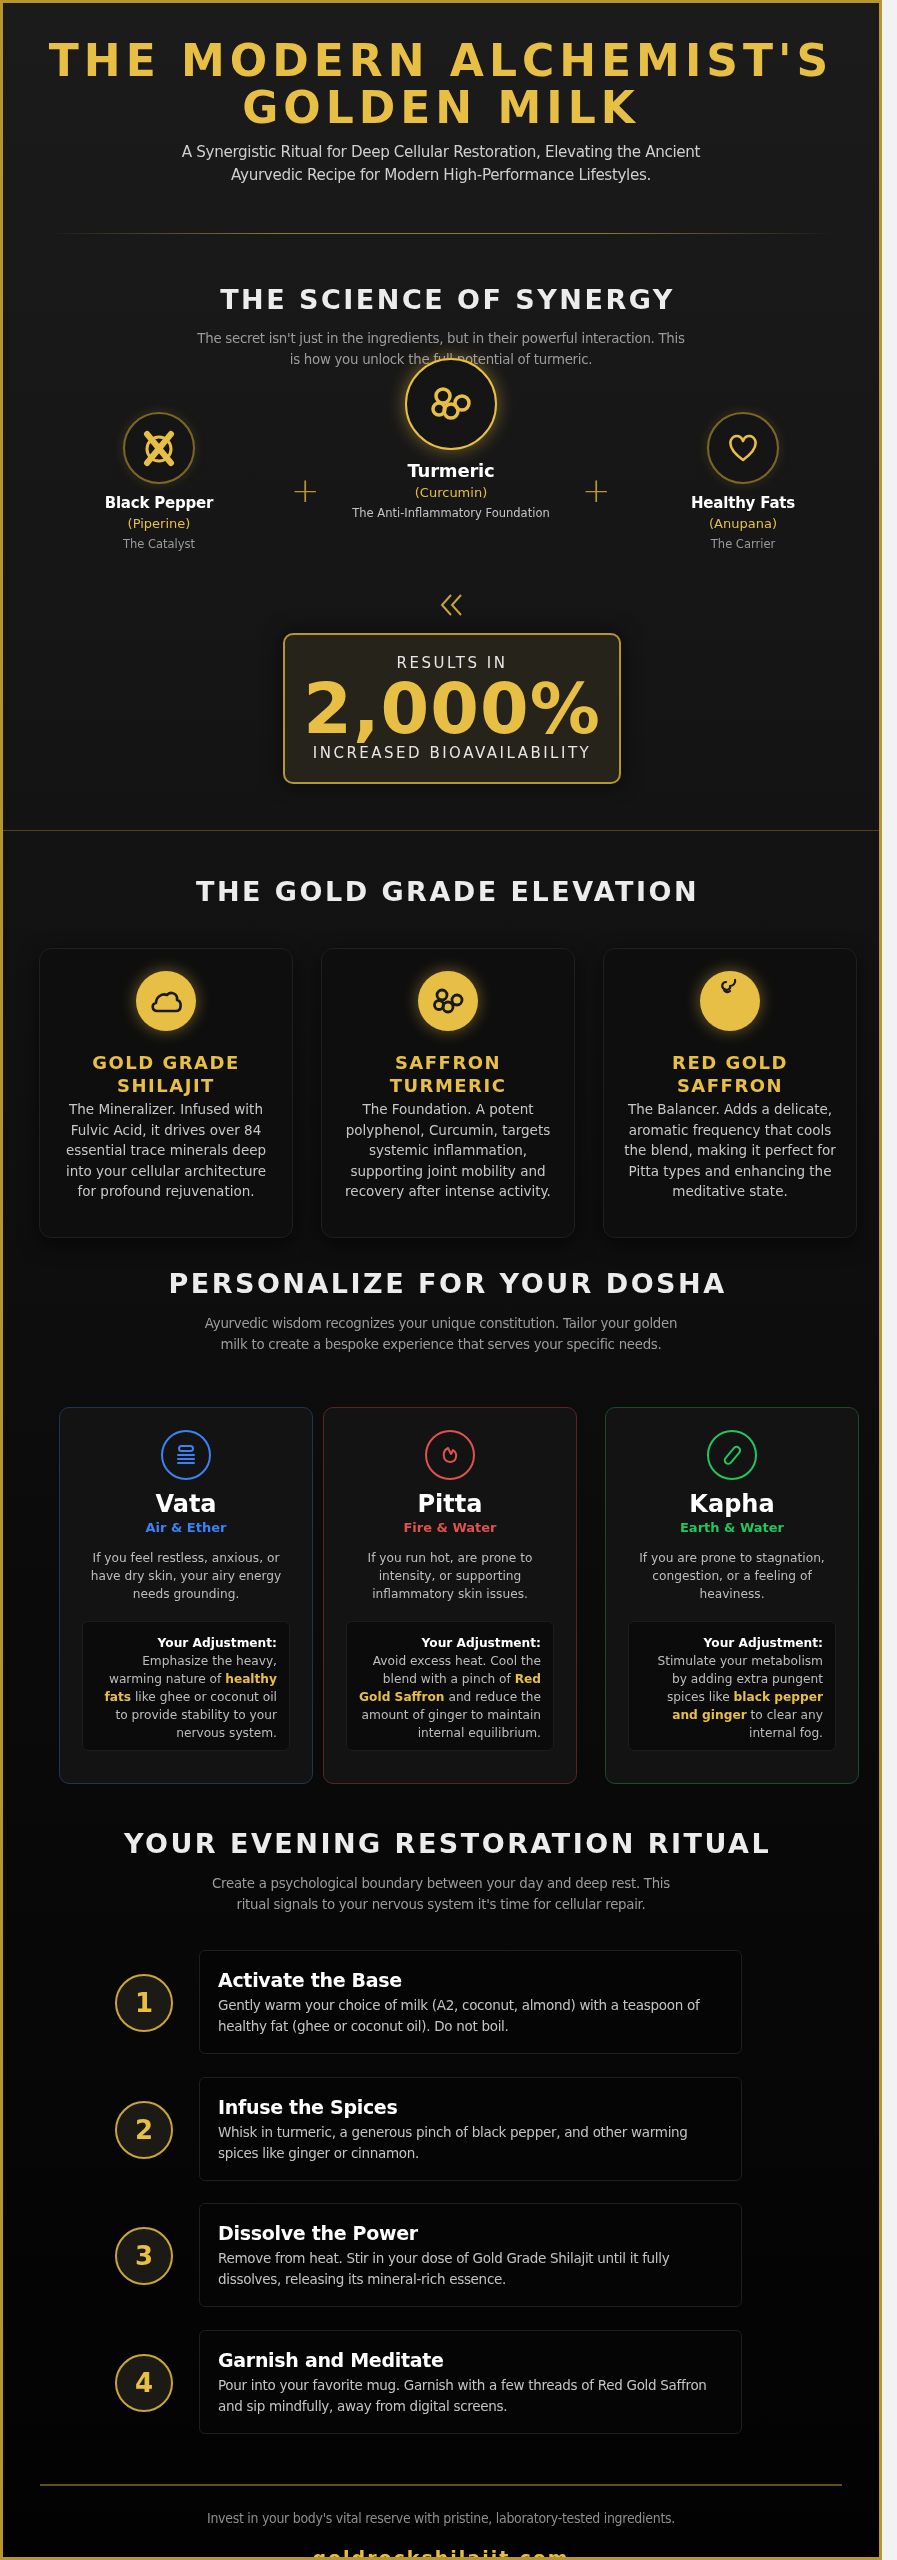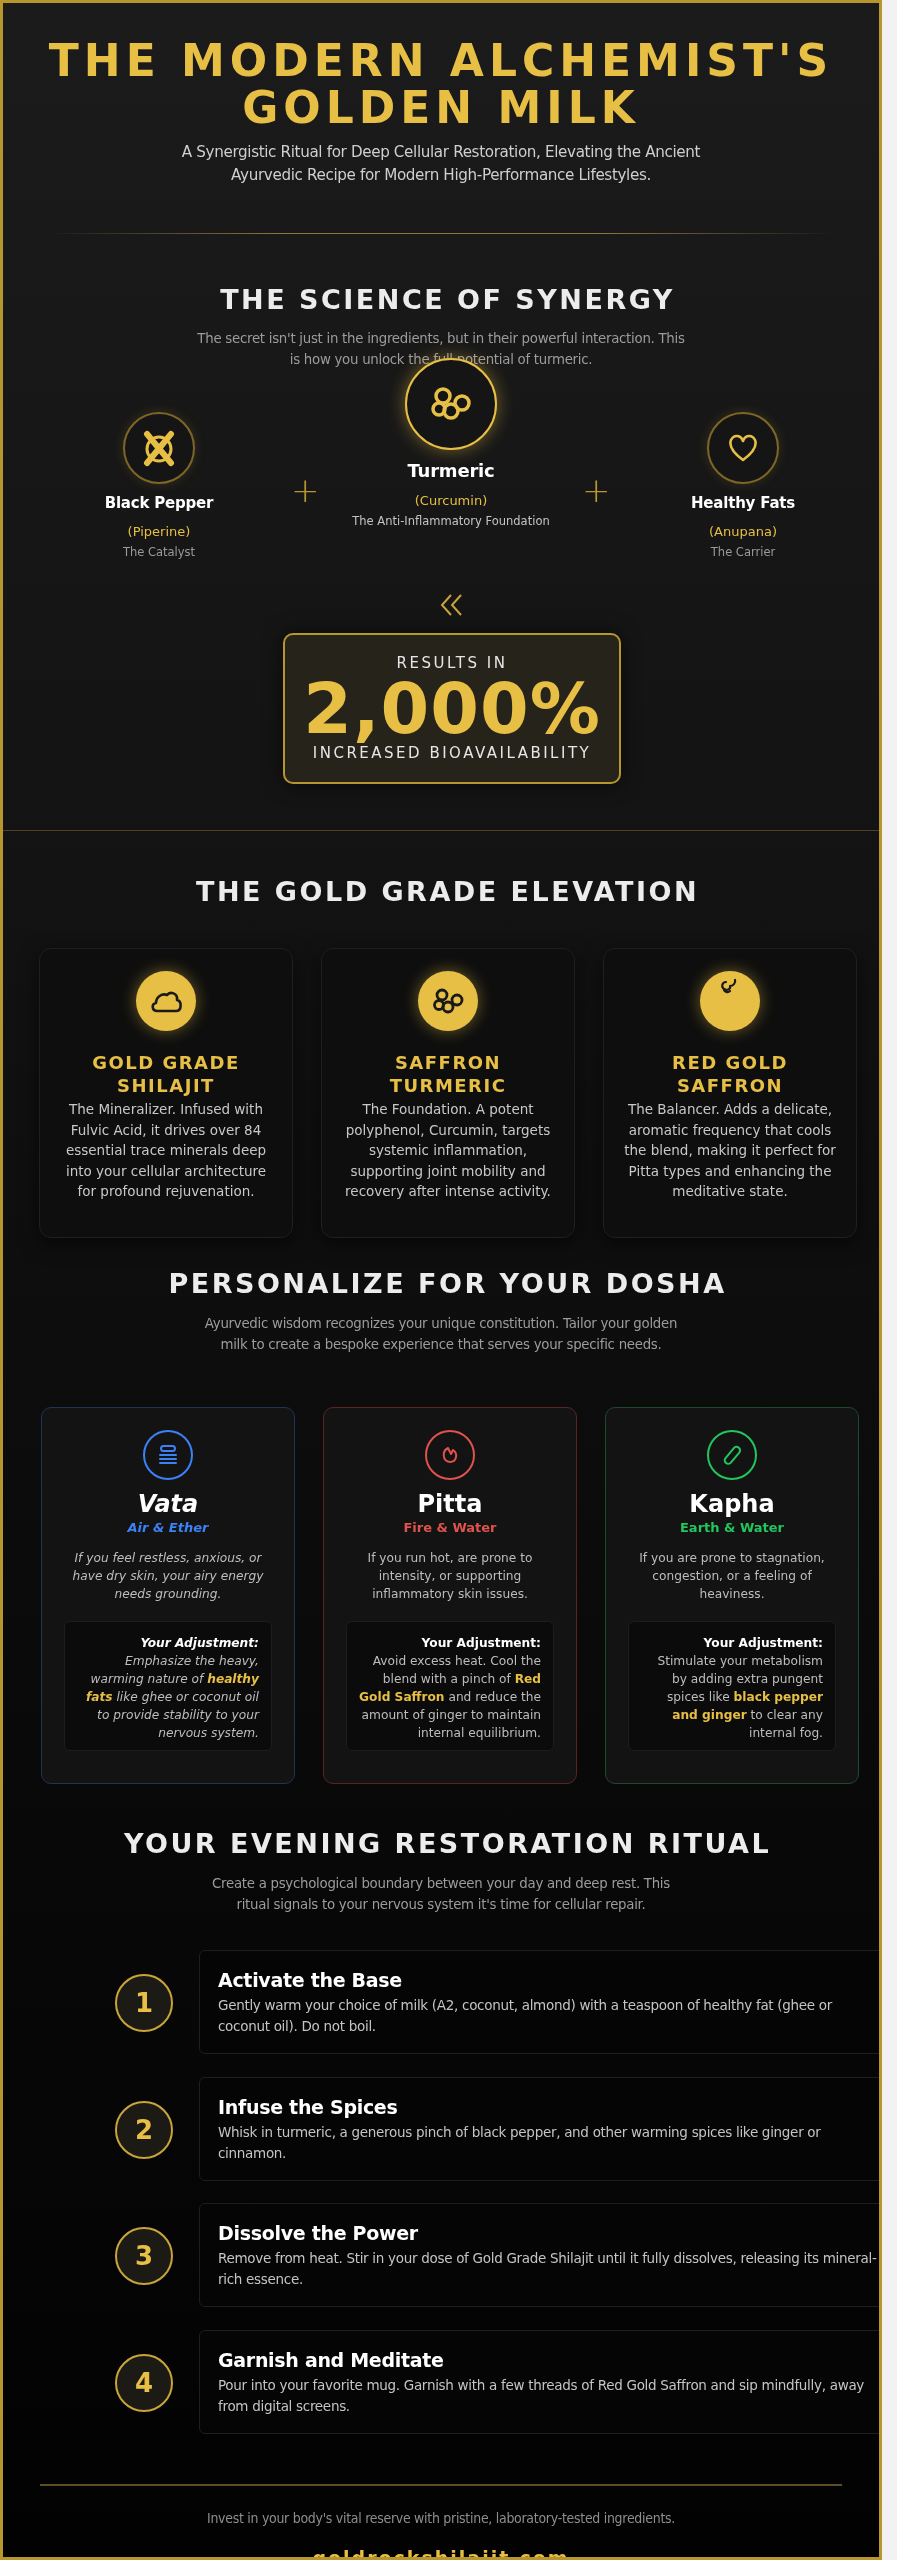--- a/index.html
+++ b/index.html
@@ -34,21 +34,21 @@
   
   .ing { position: absolute; text-align: center; width: 200px; }
   .ing-circle {
     margin: 0 auto; border-radius: 50%; border: 2px solid #7d6626;
     display: flex; align-items: center; justify-content: center;
     background: #151515; box-shadow: 0 0 12px rgba(232,191,69,0.15);
   }
   .ing-circle.big { border-color: #e8bf45; box-shadow: 0 0 18px rgba(232,191,69,0.45); }
   .ing-name { font-weight: bold; font-size: 15px; color: #fff; margin-top: 10px; letter-spacing: -0.2px; }
   .ing-name.big { font-size: 18px; }
-  .ing-sci { font-size: 13px; color: #e8bf45; margin-top: 12px; }
+  .ing-sci { font-size: 13px; color: #e8bf45; margin-top: 4px; }
   .ing-role { font-size: 11.5px; color: #9a9a9a; margin-top: 6px; }
   .plus { position: absolute; font-size: 34px; color: #b9962f; font-weight: 300; }
 
   .result-box {
     position: absolute; left: 280px; top: 630px; width: 338px; height: 151px;
     border: 2px solid #b8962e; border-radius: 10px; background: #26231a; text-align: center;
     box-shadow: 0 0 20px rgba(0,0,0,0.6);
   }
   .result-pre { font-size: 15px; letter-spacing: 2.5px; color: #e6e6e6; margin-top: 19px; }
   .result-big { font-weight: bold; font-size: 70px; line-height: 74px; color: #e8bf45; letter-spacing: 1px; }
@@ -91,21 +91,21 @@
 
   
   .step { position: absolute; left: 112px; width: 672px; height: 104px; }
   .step-num {
     position: absolute; left: 0; top: 24px; width: 58px; height: 58px; border-radius: 50%;
     border: 2px solid #c9a43a; background: #1c1a14;
     display: flex; align-items: center; justify-content: center;
     font-weight: bold; font-size: 26px; color: #e8bf45;
   }
   .step-card {
-    position: absolute; left: 84px; top: 0; width: 698px; height: 104px;
+    position: absolute; left: 84px; top: 0; width: 543px; height: 104px;
     border: 1px solid #1e1e1e; border-radius: 6px; background: #050505; padding: 18px 18px;
   }
   .step-title { font-weight: bold; font-size: 19px; color: #fff; letter-spacing: -0.3px; }
   .step-desc { font-size: 13.5px; line-height: 21px; color: #c4c4c4; margin-top: 4px; letter-spacing: -0.3px; }
 
   .footer-line { position: absolute; top: 2481px; left: 37px; right: 37px; height: 2px; background: #5c4e22; }
   .footer-text { top: 2507px; font-size: 13.5px; color: #8e8e8e; letter-spacing: -0.3px; transform: scaleX(0.93); }
   .footer-url { top: 2544px; font-weight: bold; font-size: 19px; letter-spacing: 2px; color: #e8bf45; }
 </style>
 </head>
@@ -234,21 +234,21 @@
     </div>
     <div class="gdesc">The Balancer. Adds a delicate, aromatic frequency that cools the blend, making it perfect for Pitta types and enhancing the meditative state.</div>
   </div>
 
   <div class="abs sec-title" style="top:1265px;">PERSONALIZE FOR YOUR DOSHA</div>
   <div class="abs sec-sub" style="top:1310px;">
     <div>Ayurvedic wisdom recognizes your unique constitution. Tailor your golden</div>
     <div>milk to create a bespoke experience that serves your specific needs.</div>
   </div>
 
-  <div class="dcard" style="left:38px; border:1.5px solid #1f3556;font-style:italic;">
+  <div class="dcard" style="left:56px; border:1.5px solid #1f3556;">
     <div class="dicon" style="border-color:#3b82f6;">
       <svg width="24" height="22" viewBox="0 0 24 22">
         <g fill="none" stroke="#3b82f6" stroke-width="2" stroke-linecap="round">
           <rect x="5" y="2" width="14" height="5" rx="2.5"></rect>
           <line x1="4" y1="11" x2="20" y2="11"></line>
           <line x1="4" y1="15" x2="20" y2="15"></line>
           <line x1="4" y1="19" x2="20" y2="19"></line>
         </g>
       </svg>
     </div>

